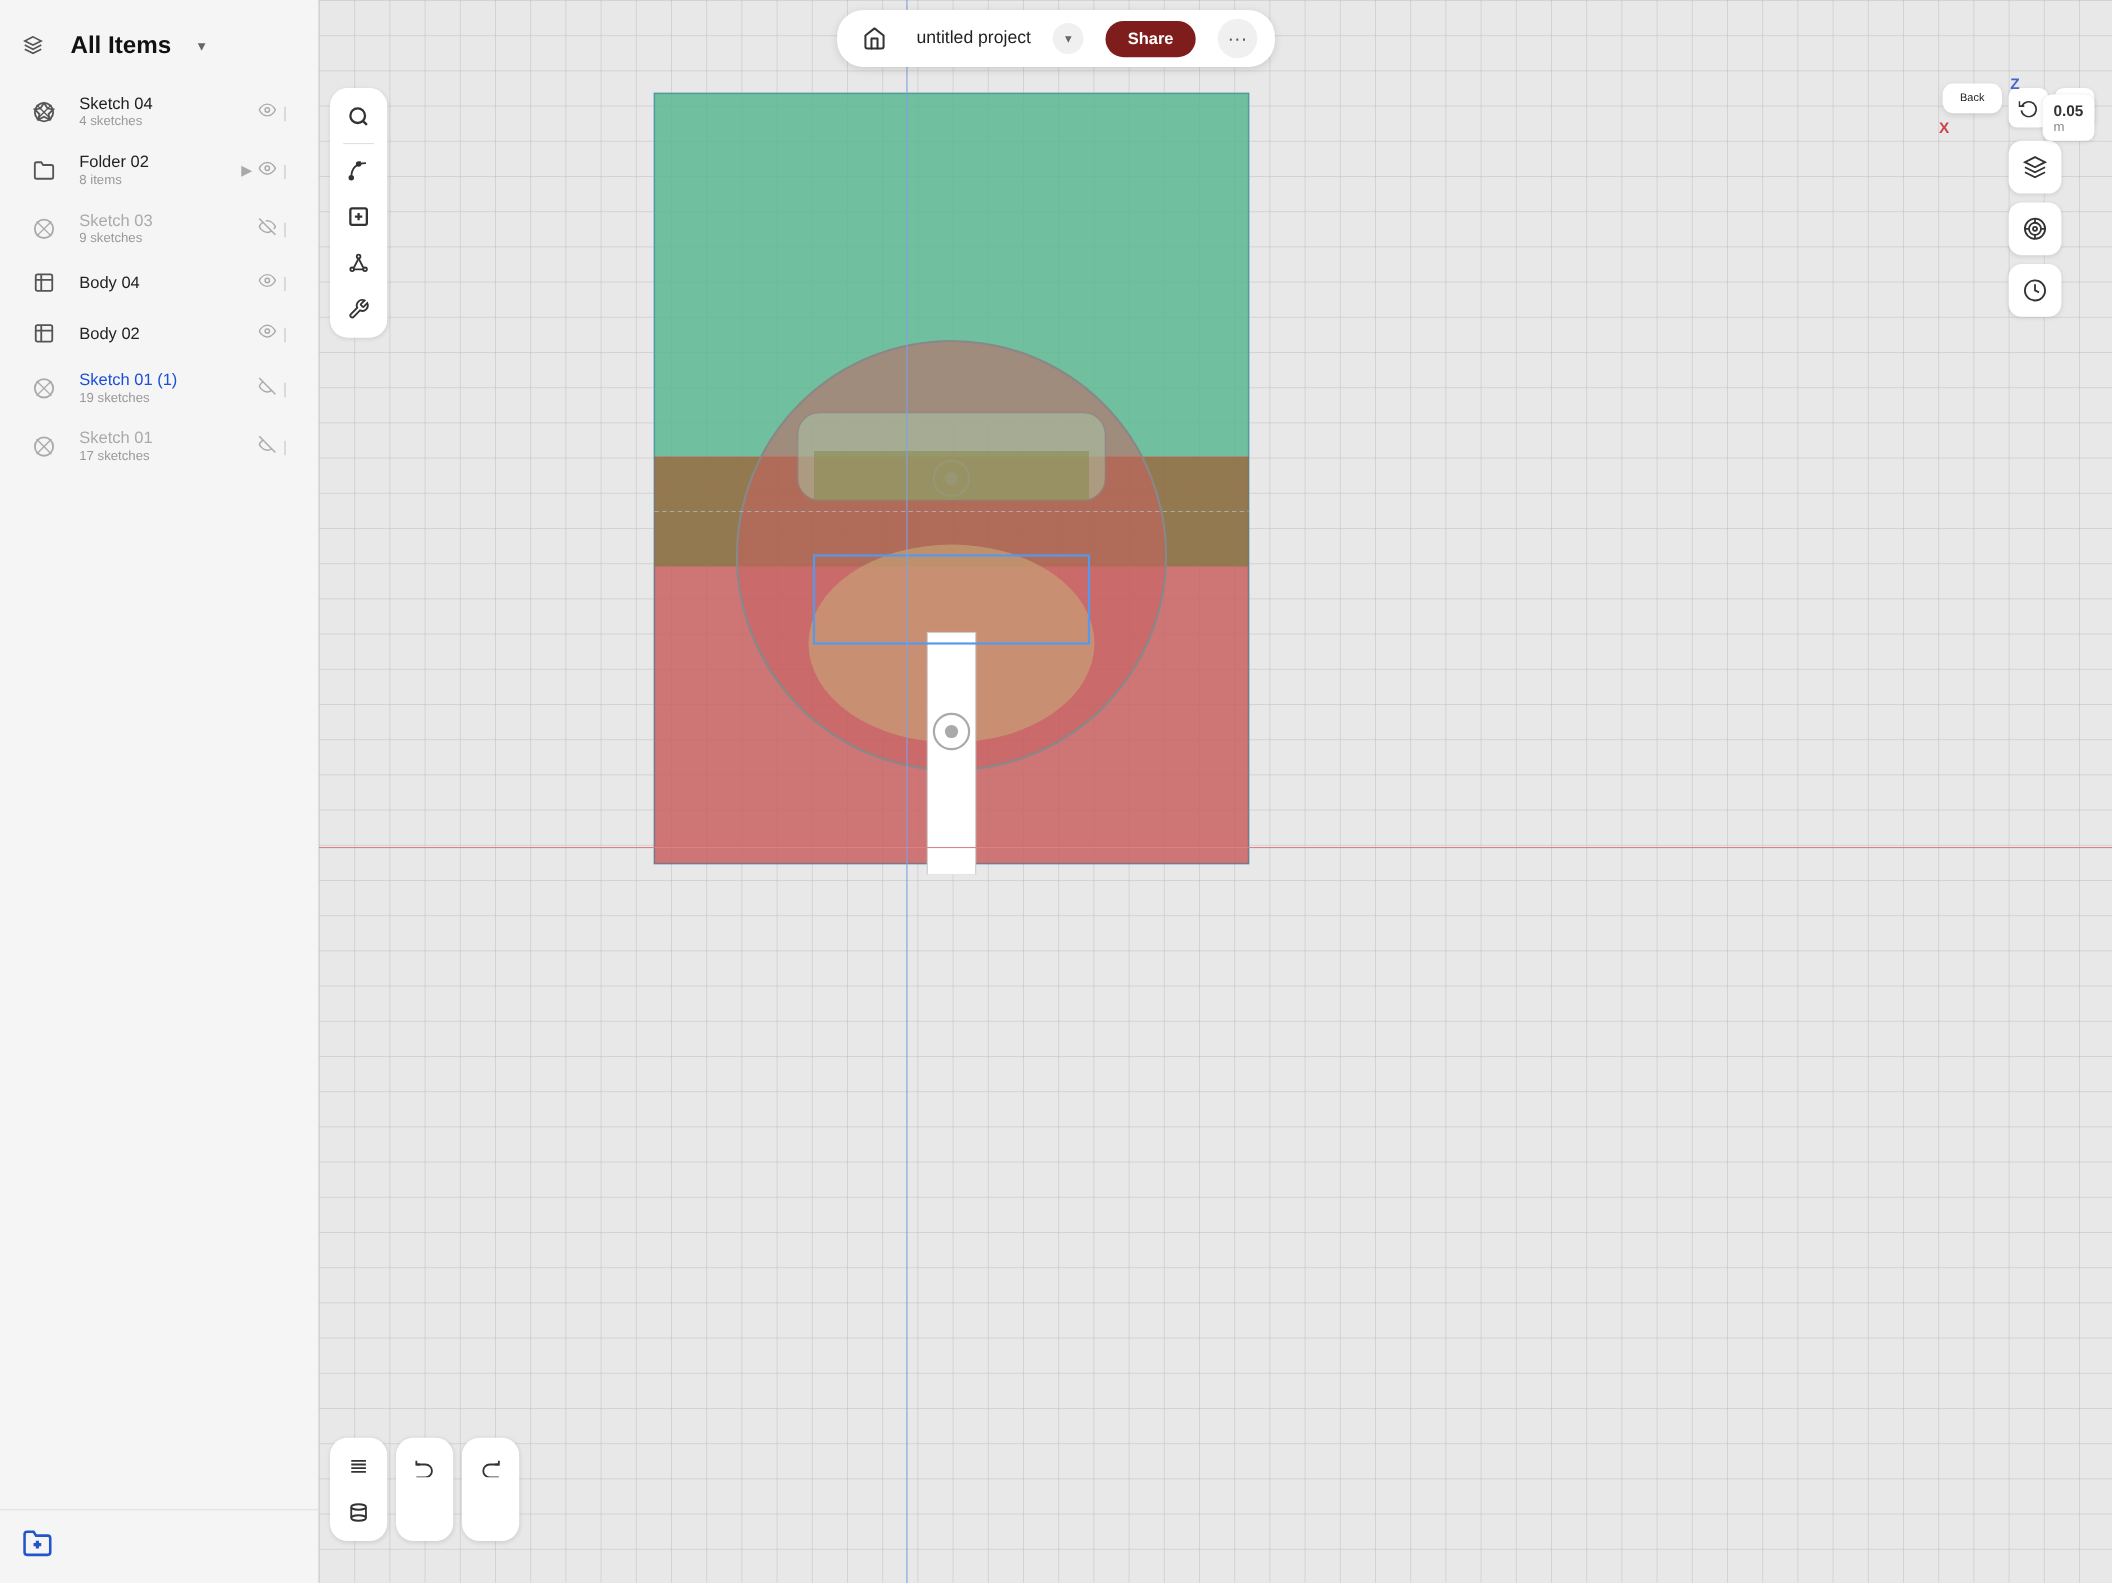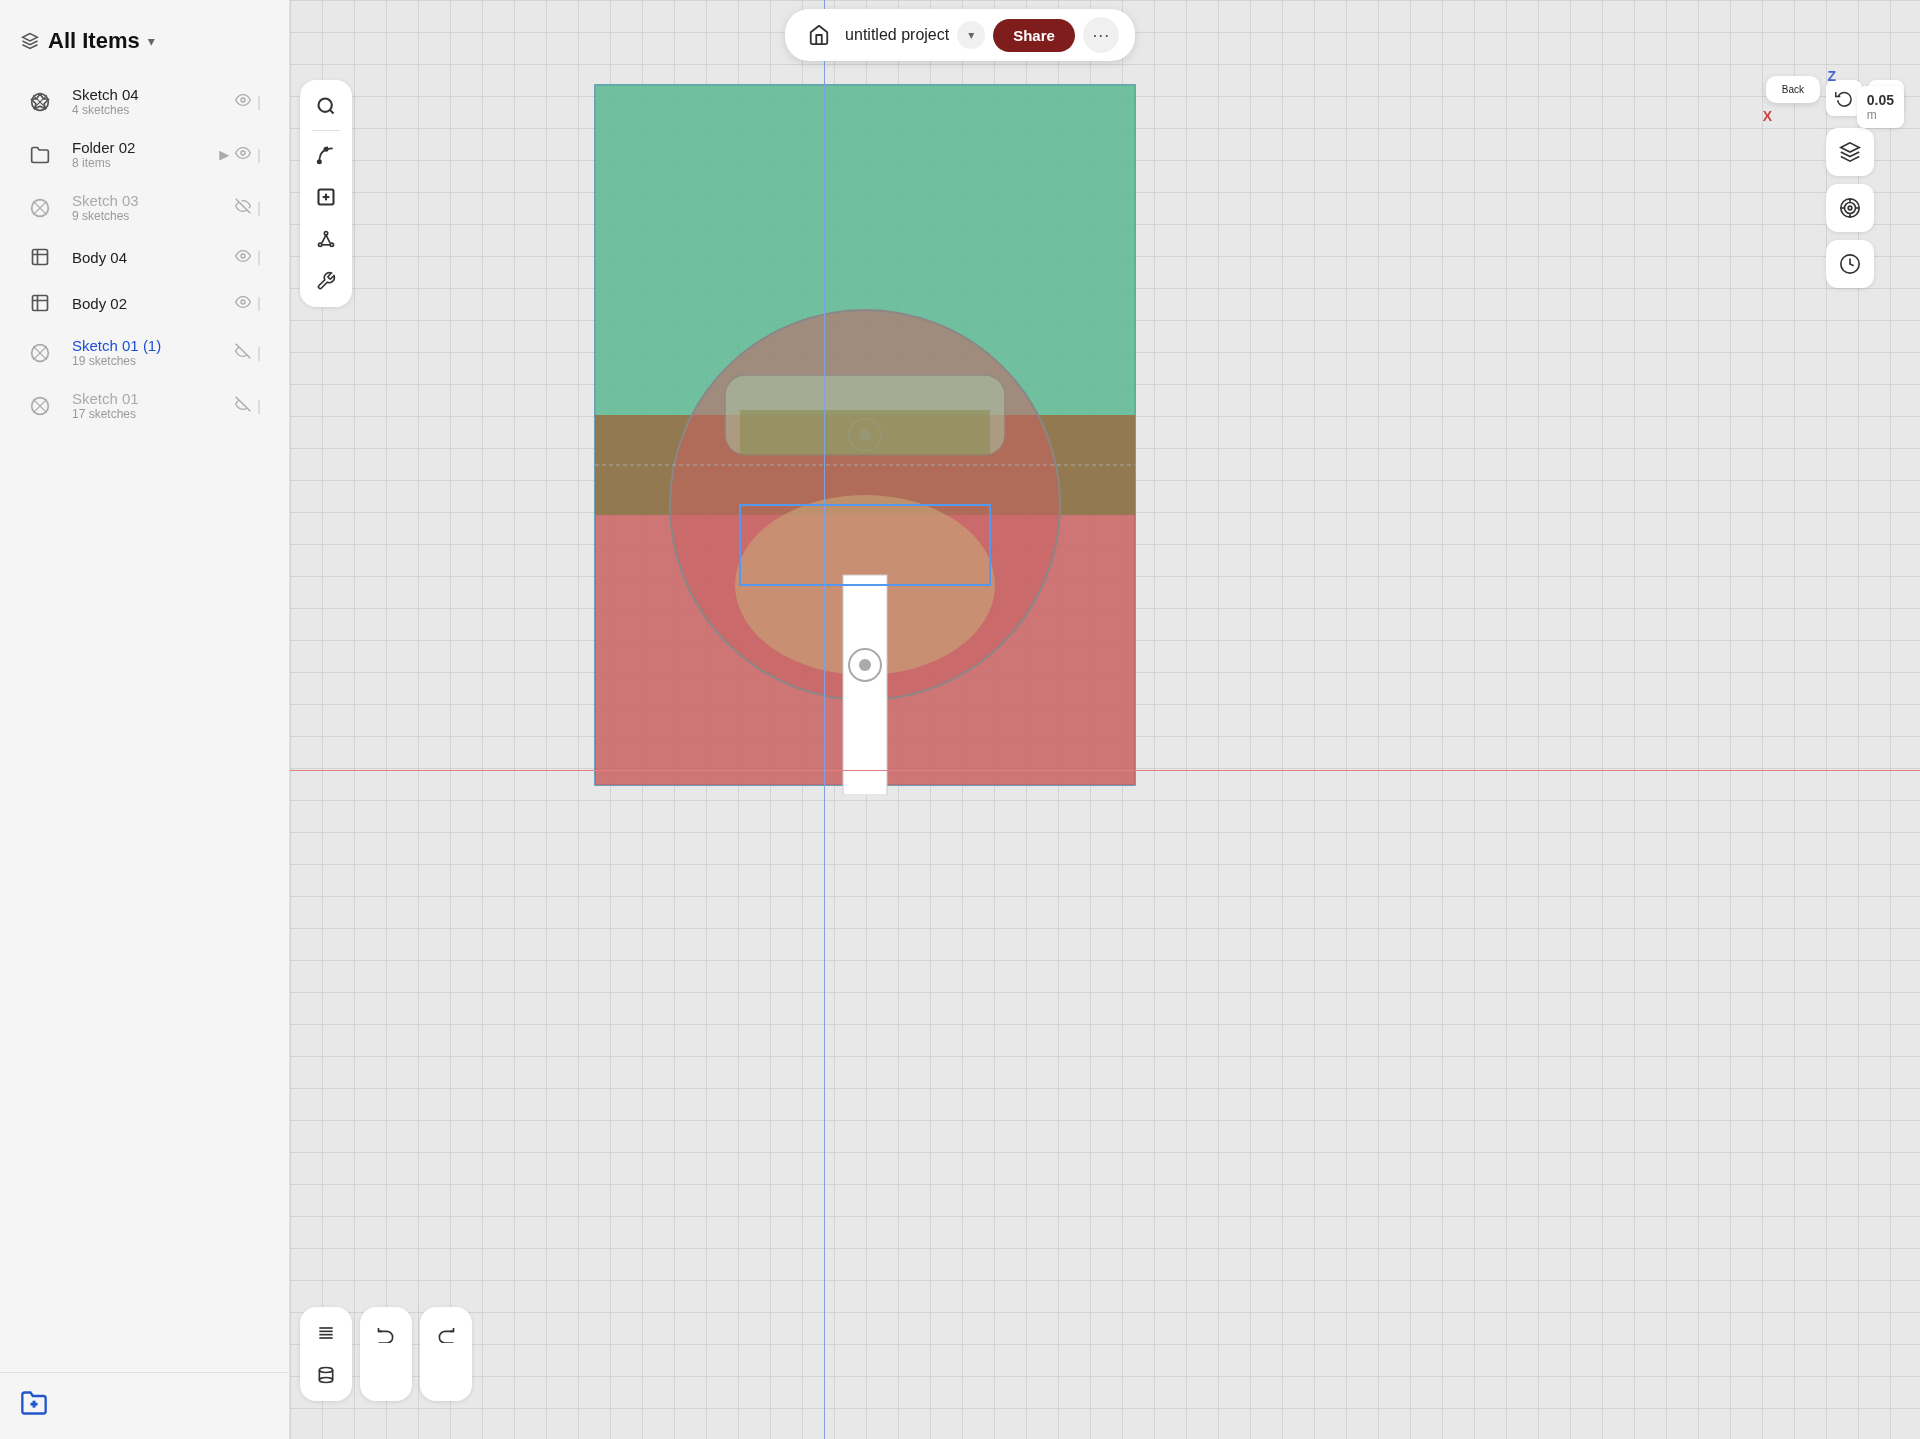--- a/index.html
+++ b/index.html
@@ -20,21 +20,21 @@
       height: 70px;
       background: transparent;
       display: flex;
       align-items: center;
       justify-content: center;
       z-index: 100;
     }
     .top-bar-center {
       display: flex;
       align-items: center;
-      gap: 8px;
+      gap: 20px;
       background: white;
       border-radius: 24px;
       padding: 8px 16px;
       box-shadow: 0 2px 8px rgba(0,0,0,0.12);
     }
     .home-icon-btn {
       width: 36px; height: 36px;
       display: flex; align-items: center; justify-content: center;
       cursor: pointer;
     }
@@ -87,21 +87,21 @@
       border-right: 1px solid #e0e0e0;
       display: flex;
       flex-direction: column;
       z-index: 10;
       height: 100%;
     }
     .sidebar-header {
       padding: 28px 20px 16px 20px;
       display: flex;
       align-items: center;
-      gap: 8px;
+      gap: 24px;
     }
     .all-items-icon {
       width: 20px; height: 20px;
       display: flex; align-items: center; justify-content: center;
       font-size: 14px;
       color: #333;
     }
     .all-items-label {
       font-size: 22px;
       font-weight: 700;

